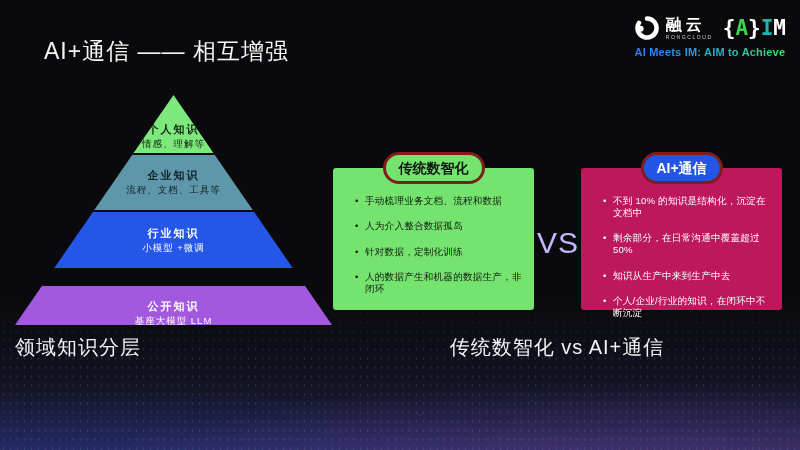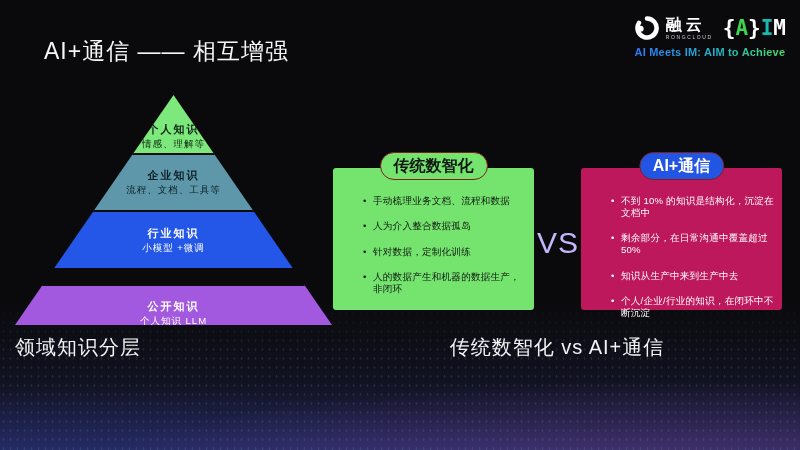--- a/index.html
+++ b/index.html
@@ -69,24 +69,24 @@
   
   .card{
     position:absolute;top:168px;width:201px;height:142px;border-radius:3px;
     box-sizing:border-box;
   }
   .card-green{left:333px;}
   .card-blue{left:581px;}
   .badge{
     position:absolute;left:50%;top:-16px;transform:translateX(-50%);
     padding:0 13px;height:26px;line-height:26px;border-radius:16px;
-    border:1px solid #7f1d1d;font-size:16px;font-weight:bold;white-space:nowrap;
+    border:3px solid #7f1d1d;font-size:14px;font-weight:bold;white-space:nowrap;
   }
   .card ul{
-    list-style:none;margin:0;padding:27px 8px 8px 30px;
+    list-style:none;margin:0;padding:27px 8px 8px 22px;
   }
   .card li{
     position:relative;padding-left:10px;font-size:9.6px;line-height:1.25;
     margin-bottom:13.5px;letter-spacing:.2px;
   }
   .card li::before{content:"•";position:absolute;left:0;top:0;}
   .vs{
     position:absolute;left:532px;top:226px;width:52px;text-align:center;
     color:#c4b5fd;font-size:30px;font-weight:500;letter-spacing:1px;
   }
@@ -129,21 +129,21 @@
     <div class="band" style="background: rgb(93, 151, 169); color: rgb(12, 32, 40);">
       <div class="band-title">企业知识</div>
       <div class="band-sub">流程、文档、工具等</div>
     </div>
     <div class="band" style="background: rgb(36, 87, 232); color: rgb(255, 255, 255);">
       <div class="band-title">行业知识</div>
       <div class="band-sub">小模型 +微调</div>
     </div>
     <div class="band" style="background: rgb(162, 89, 223); color: rgb(255, 255, 255); margin-top: 16px;">
       <div class="band-title">公开知识</div>
-      <div class="band-sub">个人知识 LLM</div>
+      <div class="band-sub">基座大模型 LLM</div>
     </div>
   </div>
   <div class="pyramid-caption">领域知识分层</div>
 
   <div class="card card-green" style="background: rgb(116, 228, 111); color: rgb(16, 23, 16);">
     <div class="badge" style="background: rgb(116, 228, 111); color: rgb(16, 23, 16);">传统数智化</div>
     <ul>
       <li>手动梳理业务文档、流程和数据</li>
       <li>人为介入整合数据孤岛</li>
       <li>针对数据，定制化训练</li>

